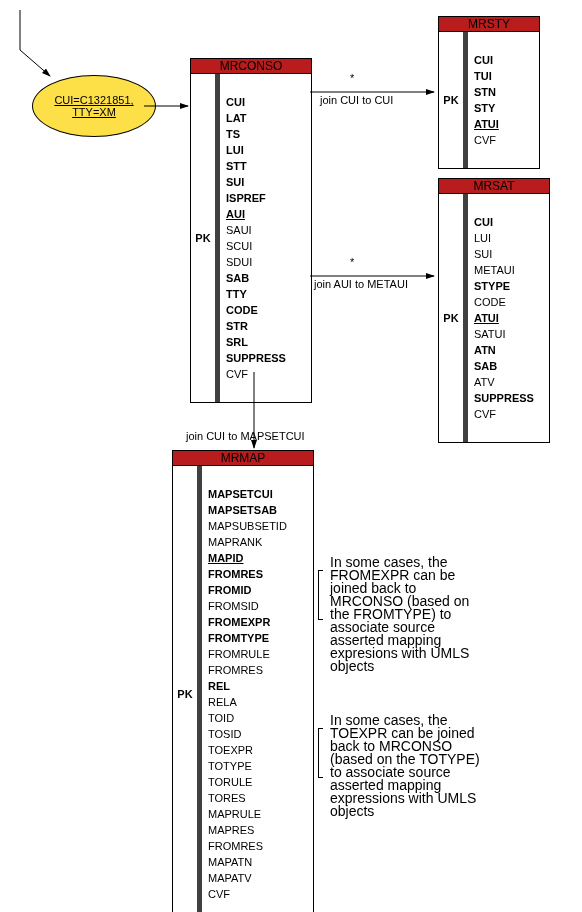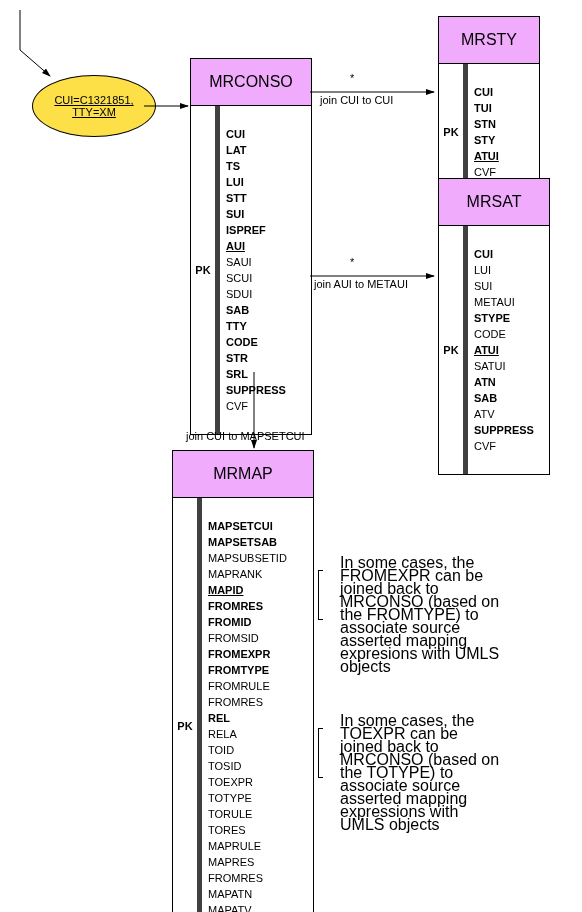--- a/index.html
+++ b/index.html
@@ -12,24 +12,24 @@
     width: 582px;
     height: 912px;
     position: relative;
   }
   .table-box {
     position: absolute;
     border: 1px solid #000;
     background: #fff;
   }
   .table-title {
-    background: #f0abfc;
+    background: #b91c1c;
     text-align: center;
-    padding: 14px 0;
-    font-size: 16px;
+    padding: 0 0;
+    font-size: 12px;
     border-bottom: 1px solid #000;
   }
   .table-body {
     display: flex;
   }
   .pk-col {
     border-right: 5px solid #404040;
     width: 24px;
     display: flex;
     align-items: center;
@@ -55,24 +55,23 @@
     display: flex;
     align-items: center;
     justify-content: center;
     text-align: center;
     font-size: 11px;
     padding: 0 6px;
     text-decoration: underline;
   }
   .note {
     position: absolute;
-    font-size: 16px;
+    font-size: 14px;
     line-height: 13px;
     width: 160px;
-    margin-left: 10px;
   }
   .note-bar {
     position: absolute;
     border-left: 1px solid #000;
     border-top: 1px solid #000;
     border-bottom: 1px solid #000;
     width: 4px;
   }
   .join-lbl {
     position: absolute;

